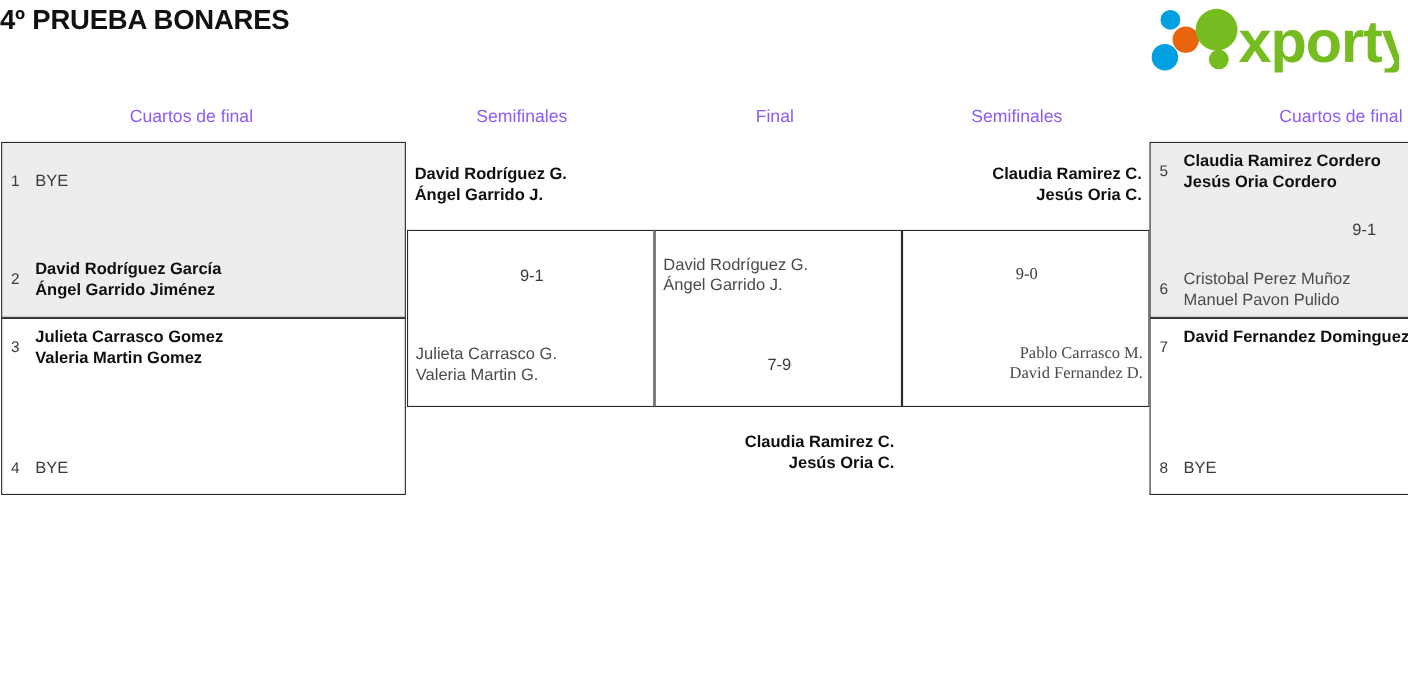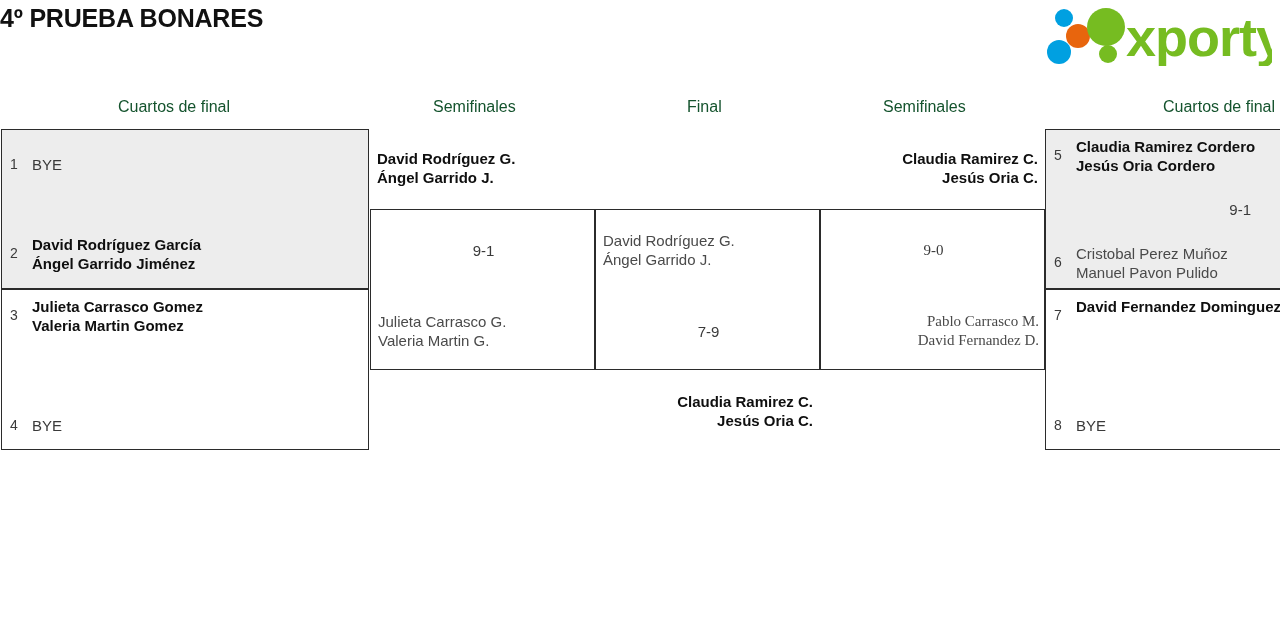--- a/index.html
+++ b/index.html
@@ -22,21 +22,21 @@
     line-height: 32px; letter-spacing: -0.2px; white-space: nowrap;
   }
 
   
   .logo { position: absolute; right: 8px; top: 4px; width: 230px; height: 62px; }
   .logo svg { display: block; }
 
   
   .col-head {
     position: absolute; top: 96px;
-    font-size: 16px; font-weight: 400; color: #14532d;
+    font-size: 16px; font-weight: 400; color: #8b5cf6;
     line-height: 22px; white-space: nowrap;
   }
 
   
   .box {
     position: absolute;
     border: 1px solid #2b2b2b;
     background: #ffffff;
   }
   .box.shaded { background: #ededed; }

